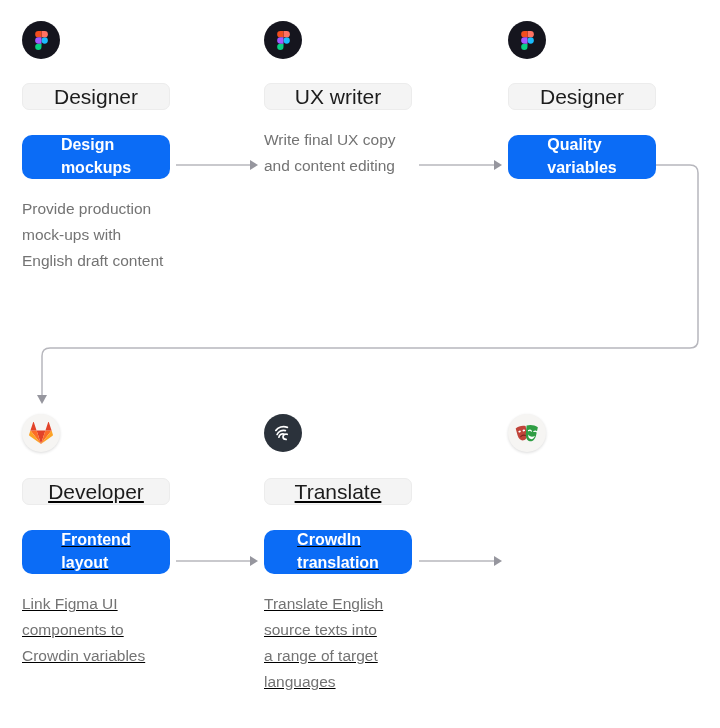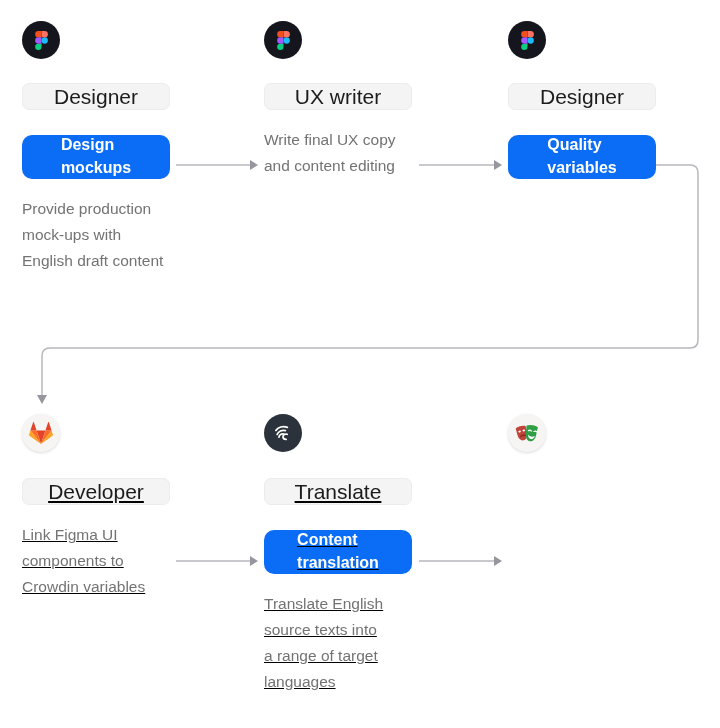--- a/index.html
+++ b/index.html
@@ -122,38 +122,40 @@
         <path fill="#e24329" d="M16 29L10.1 11h11.8z"></path>
         <path fill="#fc6d26" d="M16 29L10.1 11H1.9z"></path>
         <path fill="#fca326" d="M1.9 11L.1 16.5a1.2 1.2 0 0 0 .44 1.35L16 29z"></path>
         <path fill="#e24329" d="M1.9 11h8.2L6.57.23c-.18-.56-.97-.56-1.15 0z"></path>
         <path fill="#fc6d26" d="M16 29l5.9-18h8.2z"></path>
         <path fill="#fca326" d="M30.1 11l1.8 5.5a1.2 1.2 0 0 1-.44 1.35L16 29z"></path>
         <path fill="#e24329" d="M30.1 11h-8.2L25.43.23c.18-.56.97-.56 1.15 0z"></path>
       </svg>
     </div>
     <div class="role">Developer</div>
+    <div class="step-box">Frontend
+layout</div>
     <div class="desc">Link Figma UI
 components to
 Crowdin variables</div>
   </div>
 
   <div class="step r2 c2">
     <div class="icon-circle icon-slate">
       <svg width="22" height="22" viewBox="0 0 24 24">
         <g fill="none" stroke="#ffffff" stroke-width="1.9" stroke-linecap="round">
           <path d="M4.2 9.2C6.4 5.6 12 4 16.8 5.8"></path>
           <path d="M5.6 13.6c1.2-3.4 5.4-5.2 9-4.2"></path>
           <path d="M7.6 16.6c.2-2.6 2.8-4.2 5.4-3.4"></path>
           <path d="M16.6 13.4c-2.2-.8-4.6.4-4.6 2.7 0 1.8 1.6 2.9 3.4 2.9"></path>
         </g>
       </svg>
     </div>
     <div class="role">Translate</div>
-    <div class="step-box">Content
+    <div class="step-box">CrowdIn
 translation</div>
     <div class="desc">Translate English
 source texts into
 a range of target
 languages</div>
   </div>
 
   <div class="step r2 c3">
     <div class="icon-circle icon-light">
       <svg width="26" height="24" viewBox="0 0 26 24">

